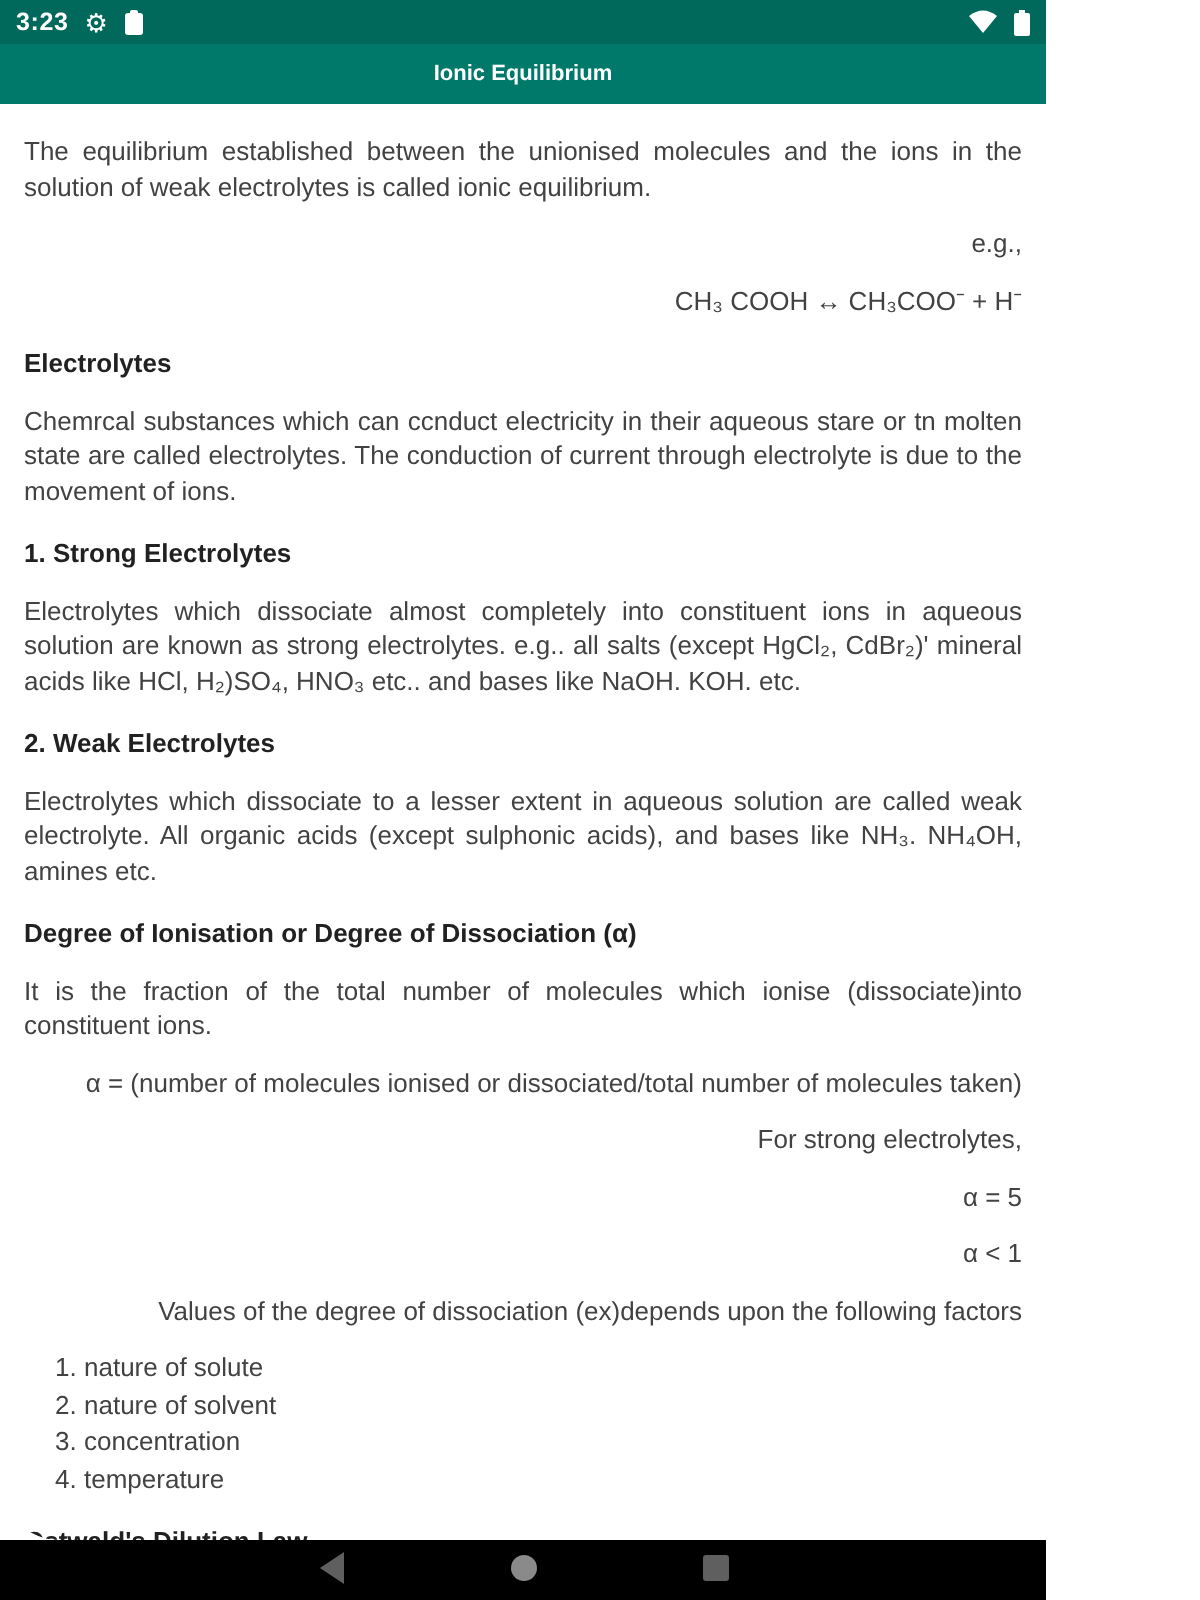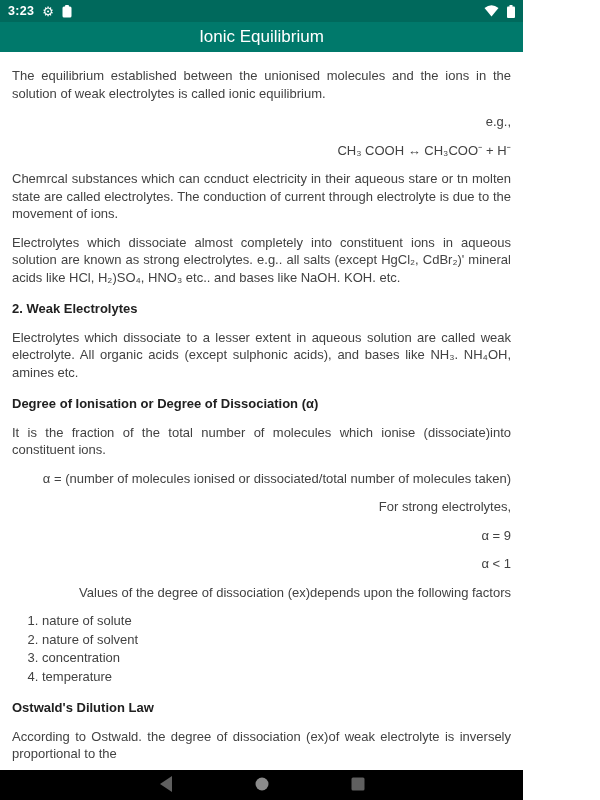--- a/index.html
+++ b/index.html
@@ -29,21 +29,21 @@
 
   
   .app-bar {
     flex: 0 0 30px;
     background: #00796b;
     color: #ffffff;
     display: flex;
     align-items: center;
     justify-content: center;
   }
-  .app-title { font-size: 17px; font-weight: normal; }
+  .app-title { font-size: 11px; font-weight: bold; }
 
   
   .content {
     flex: 1 1 auto;
     overflow: hidden;
     padding: 15px 12px 0 12px;
     color: #424242;
     font-size: 13px;
     line-height: 17.5px;
     border-radius: 30px;
@@ -113,32 +113,34 @@
 
   <div class="app-bar">
     <span class="app-title">Ionic Equilibrium</span>
   </div>
 
   <div class="content">
     <p>The equilibrium established between the unionised molecules and the ions in the solution of weak electrolytes is called ionic equilibrium.</p>
     <p class="single">e.g.,</p>
     <p class="single">CH₃ COOH ↔ CH₃COO⁻ + H⁻</p>
 
+    <h3>Electrolytes</h3>
     <p>Chemrcal substances which can ccnduct electricity in their aqueous stare or tn molten state are called electrolytes. The conduction of current through electrolyte is due to the movement of ions.</p>
 
+    <h3>1. Strong Electrolytes</h3>
     <p>Electrolytes which dissociate almost completely into constituent ions in aqueous solution are known as strong electrolytes. e.g.. all salts (except HgCl₂, CdBr₂)' mineral acids like HCl, H₂)SO₄, HNO₃ etc.. and bases like NaOH. KOH. etc.</p>
 
     <h3>2. Weak Electrolytes</h3>
     <p>Electrolytes which dissociate to a lesser extent in aqueous solution are called weak electrolyte. All organic acids (except sulphonic acids), and bases like NH₃. NH₄OH, amines etc.</p>
 
     <h3>Degree of Ionisation or Degree of Dissociation (α)</h3>
     <p>It is the fraction of the total number of molecules which ionise (dissociate)into constituent ions.</p>
     <p class="single">α = (number of molecules ionised or dissociated/total number of molecules taken)</p>
     <p class="single">For strong electrolytes,</p>
-    <p class="single">α = 9</p>
+    <p class="single">α = 5</p>
     <p class="single">α &lt; 1</p>
     <p class="single">Values of the degree of dissociation (ex)depends upon the following factors</p>
 
     <ol>
       <li>nature of solute</li>
       <li>nature of solvent</li>
       <li>concentration</li>
       <li>temperature</li>
     </ol>
 

